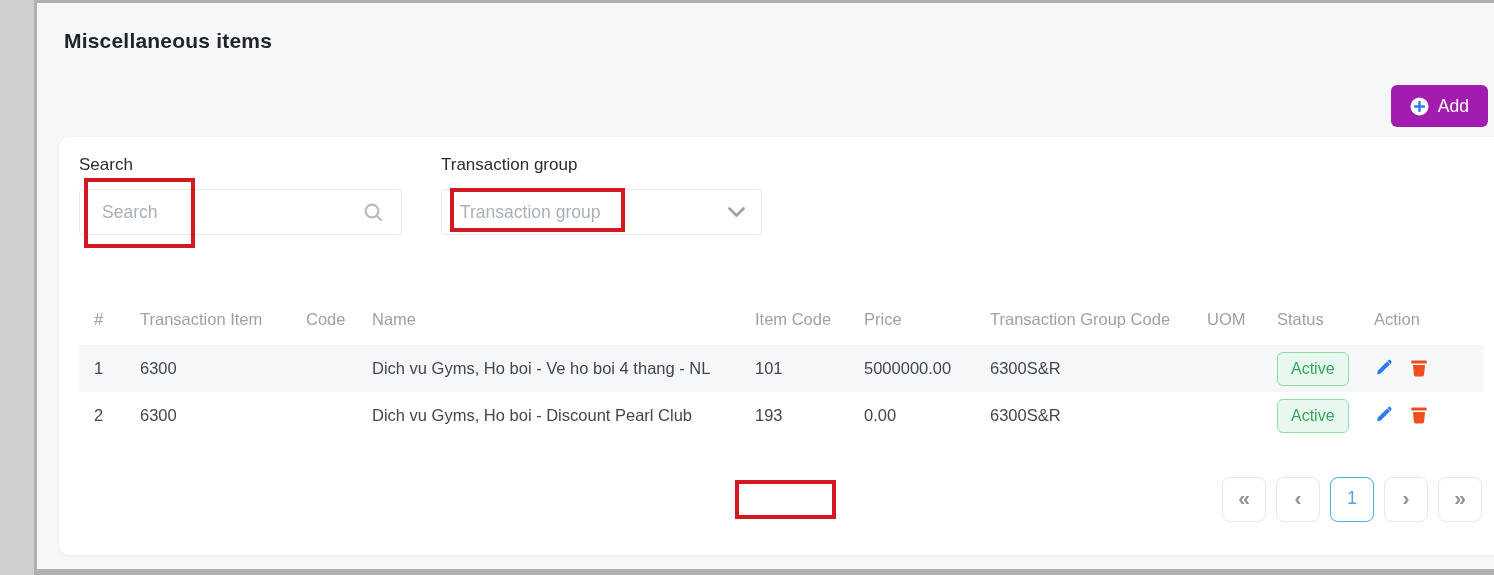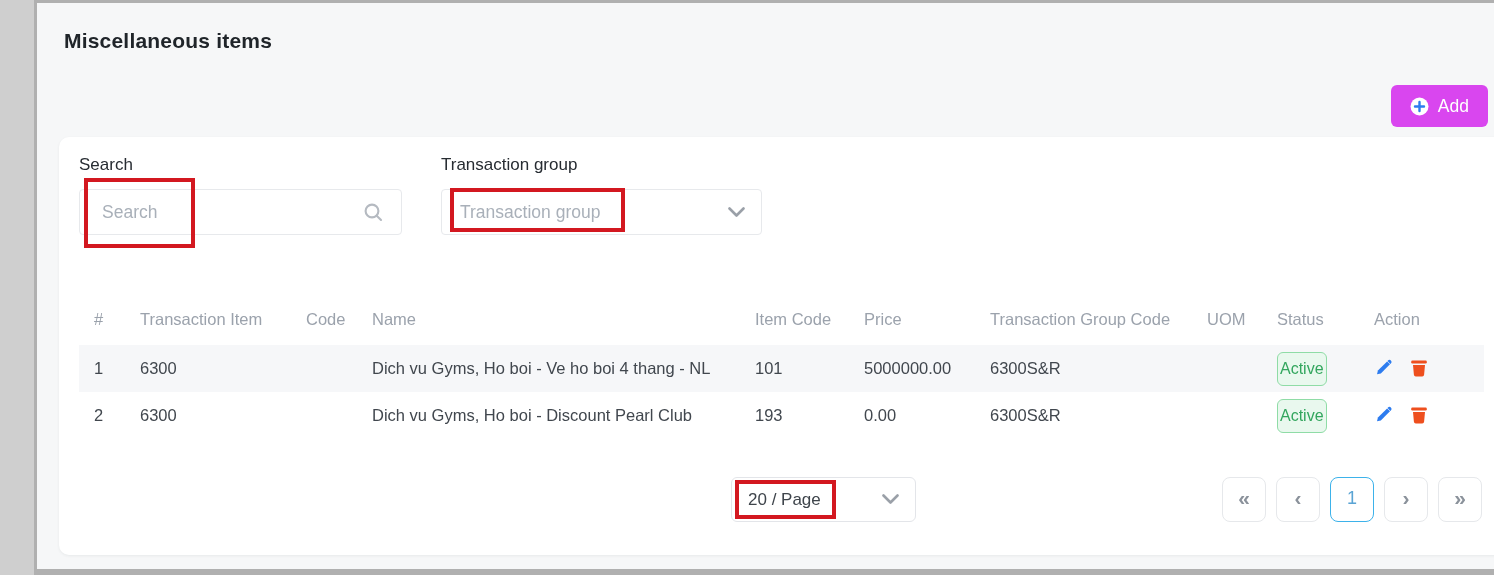--- a/index.html
+++ b/index.html
@@ -12,21 +12,21 @@
     margin-left:34px;
   }
   .page-title {
     position:absolute; left:27px; top:26px;
     font-size:21px; font-weight:700; color:#20252a; letter-spacing:.2px;
   }
   
   .toolbar { position:absolute; top:82px; right:34px; display:flex; gap:25px; }
   .btn-primary {
     display:flex; align-items:center; gap:9px;
-    background:#d946ef; color:#fff; border:none; border-radius:6px;
+    background:#a21caf; color:#fff; border:none; border-radius:6px;
     font-family:inherit; font-size:17.5px; padding:0 19px; height:42px; cursor:pointer;
   }
   
   .card {
     position:absolute; left:22px; top:134px; width:1445px; height:418px;
     background:#fff; border-radius:10px; box-shadow:0 1px 3px rgba(40,50,60,.07);
   }
   .filter-label { position:absolute; top:18px; font-size:17px; color:#272c32; }
   .search-wrap {
     position:absolute; left:20px; top:52px; width:323px; height:46px;
@@ -60,21 +60,21 @@
   .items-table th {
     height:52px; text-align:left; font-weight:400; color:#9ba2ac;
     padding:0 6px 0 15px; white-space:nowrap; overflow:hidden;
   }
   .items-table td {
     height:47px; color:#41474e; padding:0 6px 0 15px;
     white-space:nowrap; overflow:hidden;
   }
   .row-striped { background:#f6f7f9; }
   .badge-active {
-    display:inline-block; padding:7px 2px; border-radius:6px;
+    display:inline-block; padding:7px 13px; border-radius:6px;
     background:#e9f8ee; border:1px solid #8fdca6; color:#33a65e; font-size:16px;
   }
   .action-cell { display:flex; align-items:center; gap:15px; height:47px; }
   .icon-btn { background:none; border:none; padding:0; cursor:pointer; display:flex; align-items:center; }
   
   .pagesize-select { left:672px; top:340px; width:185px; position:absolute; }
   .pagesize-box {
     width:185px; height:45px; border:1px solid #e3e5e9; border-radius:6px; background:#fff;
     display:flex; align-items:center; justify-content:space-between; padding:0 16px; cursor:pointer;
   }
@@ -223,30 +223,20 @@
                       <path d="M4 8 h12 l-0.9 9.8 a1.9 1.9 0 0 1 -1.9 1.7 h-6.4 a1.9 1.9 0 0 1 -1.9 -1.7 Z" fill="#ee4f1e"></path>
                     </svg>
                 </span>
               </button>
             </span>
           </td>
         </tr>
       </tbody>
     </table>
 
-    <div class="pagesize-select">
-      <div class="pagesize-box">
-        <span class="select-value">20 / Page</span>
-        <span class="icon-slot">
-          <svg width="17" height="11" viewBox="0 0 17 11">
-              <path d="M1.5 1.5 L8.5 8.5 L15.5 1.5" fill="none" stroke="#9aa0a8" stroke-width="2.6" stroke-linecap="round" stroke-linejoin="round"></path>
-            </svg>
-        </span>
-      </div>
-    </div>
 
 
     <div class="pager">
       <button class="pager-btn">«</button>
       <button class="pager-btn">‹</button>
       <button class="pager-btn active">1</button>
       <button class="pager-btn">›</button>
       <button class="pager-btn">»</button>
     </div>
 

